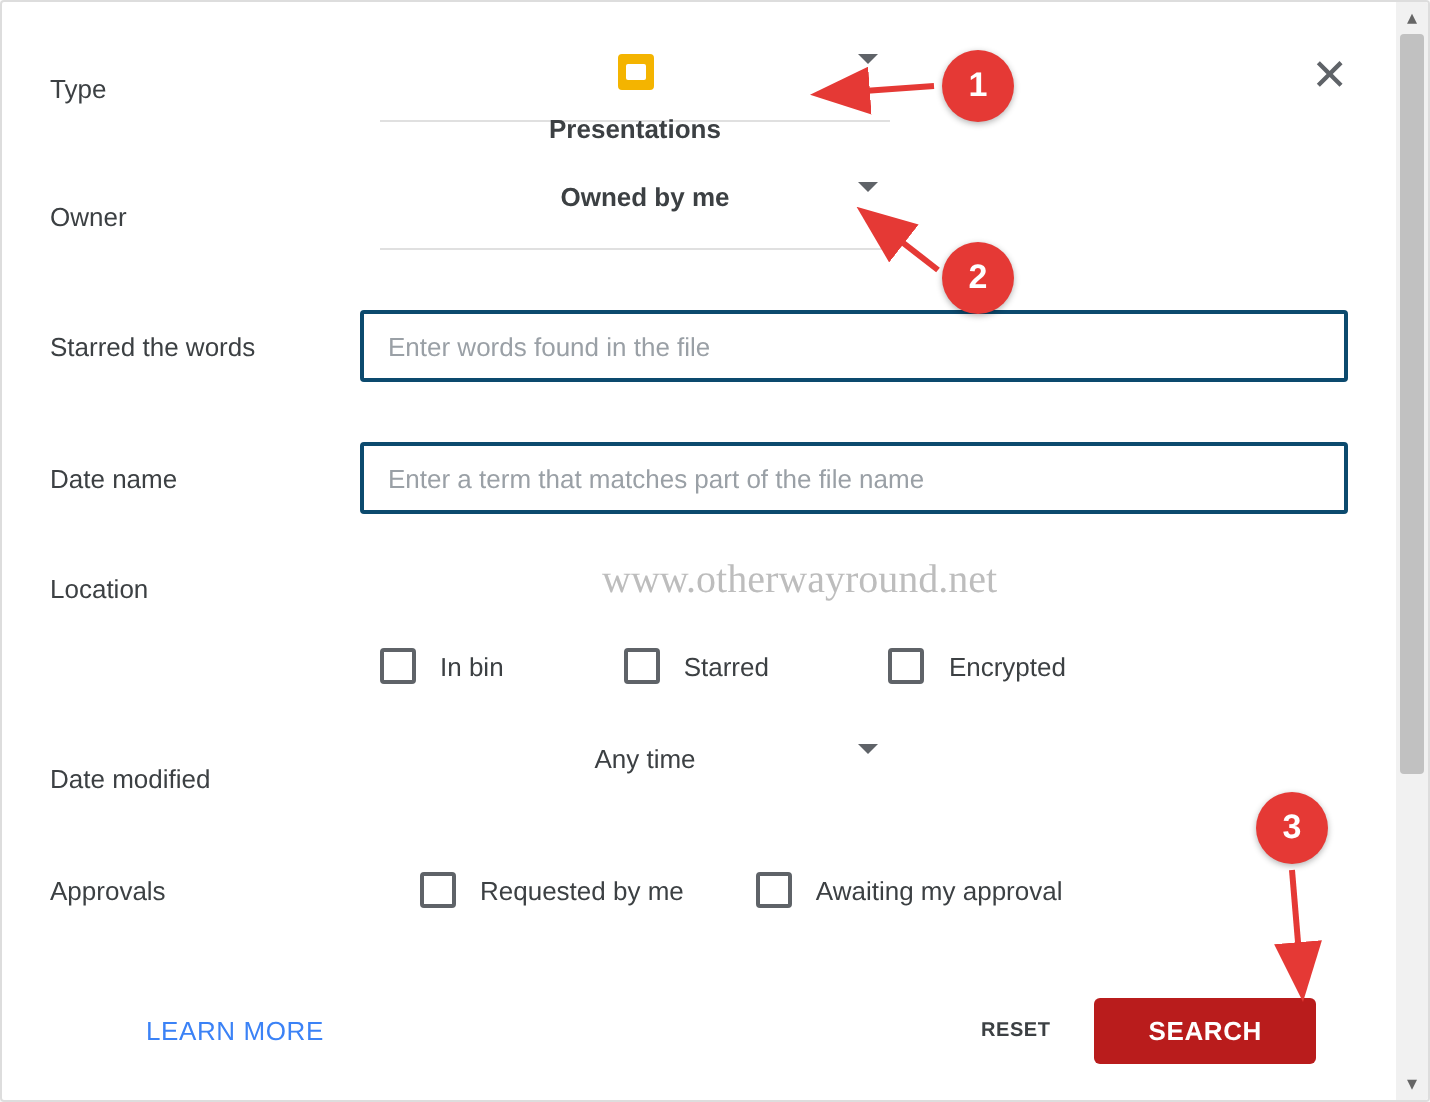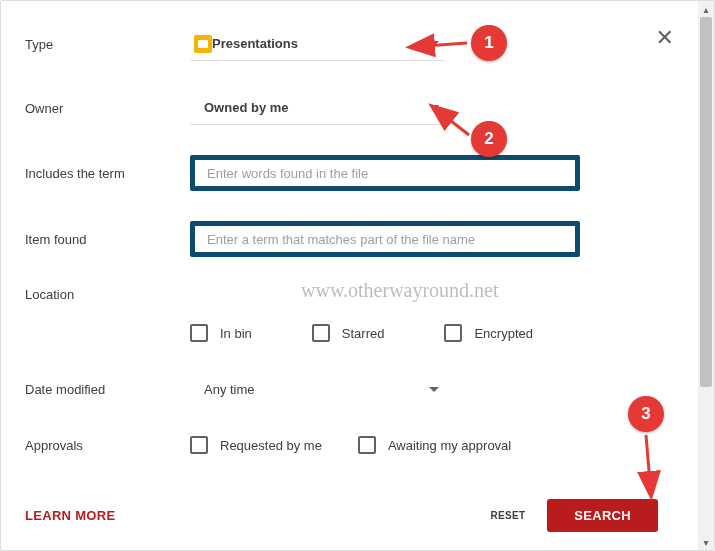--- a/index.html
+++ b/index.html
@@ -60,27 +60,28 @@
     font-size:13px;
     color:#3c4043;
   }
   .field {
     flex:1;
     position:relative;
   }
   .dropdown {
     display:flex;
     align-items:center;
-    gap:0;
+    gap:12px;
     height:34px;
     border-bottom:1px solid #e0e0e0;
     padding: 0 4px;
     cursor:pointer;
     width: 255px;
     position:relative;
+    flex-direction:column;
   }
   .dropdown.wide { width: 255px; }
   .dropdown .dd-text {
     font-size:13px;
     font-weight:700;
     color:#3c4043;
   }
   .dropdown .caret {
     position:absolute;
     right:6px;
@@ -98,23 +99,23 @@
     flex-shrink:0;
   }
   .slides-icon::after{
     content:"";
     position:absolute;
     left:3px; right:3px; top:4px; bottom:4px;
     background:#fff;
     border-radius:1px;
   }
   .text-input {
-    width: 390px;
+    width: 494px;
     height:36px;
-    border:5px solid #0c4a6e;
+    border:2px solid #0c4a6e;
     border-radius:2px;
     padding:0 12px;
     font-size:13px;
     color:#3c4043;
   }
   .text-input::placeholder { color:#9aa0a6; }
   .chip {
     display:inline-flex;
     align-items:center;
     height:34px;
@@ -146,25 +147,26 @@
   }
   .approvals-row .cb { gap:12px; }
   .approvals-row { gap:36px; }
   .footer {
     position:absolute;
     left:24px; right:40px; bottom:18px;
     display:flex;
     align-items:center;
   }
   .learn-more {
-    color:#b91c1c;
-    font-size:13px;
-    font-weight:700;
+    color:#3b82f6;
+    font-size:13px;
+    font-weight:400;
     letter-spacing:.3px;
     cursor:pointer;
+    margin-left:48px;
   }
   .footer-spacer { flex:1; }
   .reset-btn {
     font-size:10px;
     font-weight:700;
     color:#3c4043;
     letter-spacing:.3px;
     margin-right:22px;
     cursor:pointer;
   }
@@ -225,28 +227,28 @@
     <div class="label">Owner</div>
     <div class="field">
       <div class="dropdown wide" style="padding-left:14px;">
         <span class="dd-text">Owned by me</span>
         <span class="caret"></span>
       </div>
     </div>
   </div>
 
   <div class="row">
-    <div class="label">Includes the term</div>
+    <div class="label">Starred the words</div>
     <div class="field">
       <input class="text-input" placeholder="Enter words found in the file" style="">
     </div>
   </div>
 
   <div class="row">
-    <div class="label">Item found</div>
+    <div class="label">Date name</div>
     <div class="field">
       <input class="text-input" placeholder="Enter a term that matches part of the file name" style="">
     </div>
   </div>
 
   <div class="row" style="margin-bottom:22px;">
     <div class="label">Location</div>
   </div>
 
   <div class="row" style="margin-bottom:30px;align-items:center;">
@@ -270,21 +272,21 @@
   <div class="row">
     <div class="label">Date modified</div>
     <div class="field">
       <div class="dropdown wide" style="padding-left:14px;border-bottom:none;">
         <span class="dd-text" style="font-weight:400;text-align:right;">Any time</span>
         <span class="caret"></span>
       </div>
     </div>
   </div>
 
-  <div class="row" style="margin-bottom:0;">
+  <div class="row" style="margin-bottom:0;gap:20px;">
     <div class="label">Approvals</div>
     <div class="field checkbox-row approvals-row">
       <label class="cb">
         <span class="box"></span>
         <span>Requested by me</span>
       </label>
       <label class="cb">
         <span class="box"></span>
         <span>Awaiting my approval</span>
       </label>

